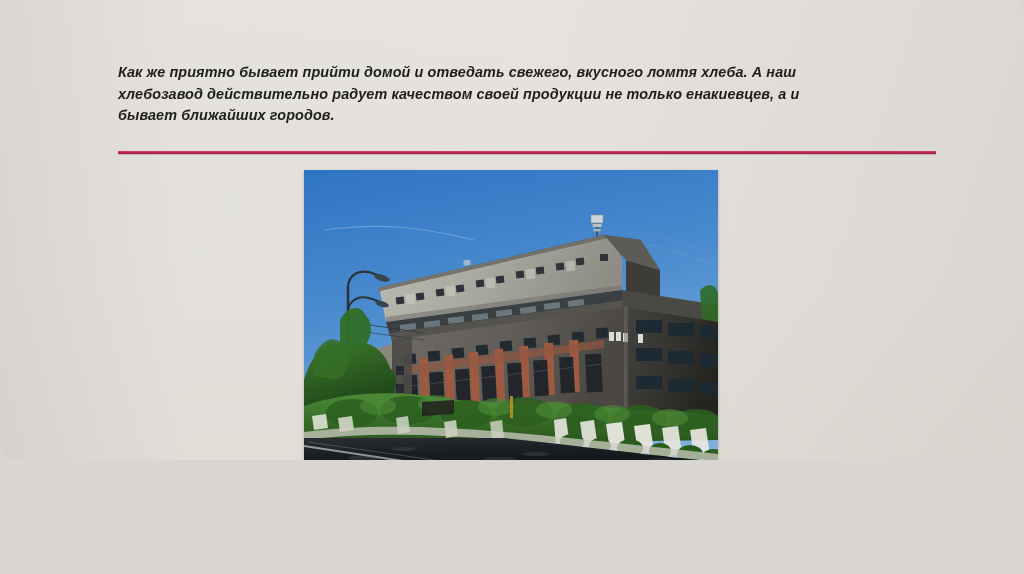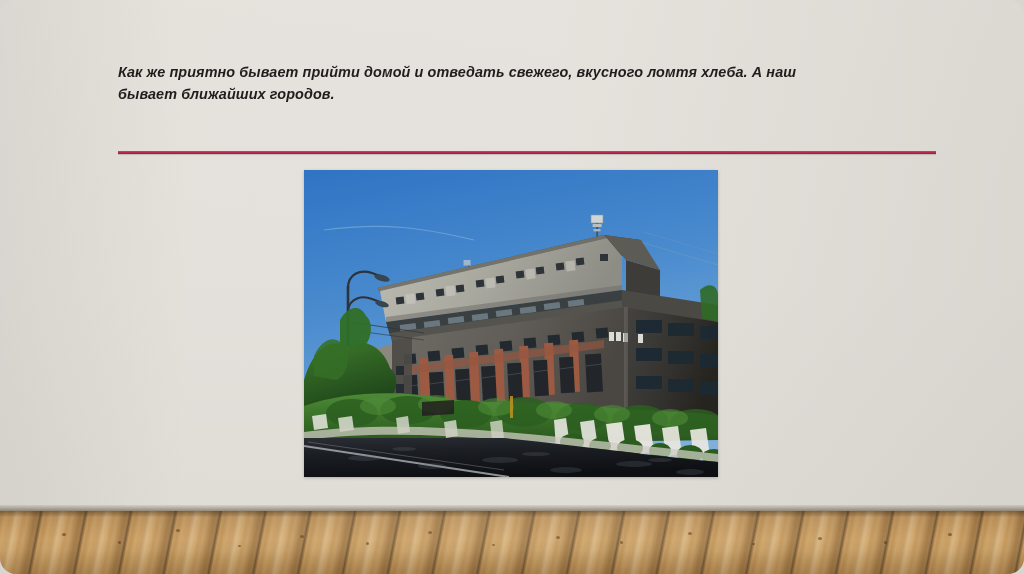--- a/index.html
+++ b/index.html
@@ -2,21 +2,21 @@
 <html><head>
 <meta charset="utf-8">
 <style>
   html,body{margin:0;padding:0;}
   body{
     width:1024px;height:574px;overflow:hidden;
     font-family:"Liberation Sans", sans-serif;
     background:#d9d6d1;
   }
   .slide{
-    position:relative;width:1024px;height:574px;overflow:hidden;
+    position:relative;width:1024px;height:460px;overflow:hidden;
     background:
       radial-gradient(ellipse 130% 110% at 50% 38%, #e3e0da 0%, #dedbd5 45%, #d4d1cb 78%, #cdcac4 100%);
     border-radius: 16px;
   }
   
   .wall{
     position:absolute;left:0;top:0;width:1024px;height:511px;
     background:
       linear-gradient(90deg, rgba(0,0,0,0.045) 0%, rgba(255,255,255,0.05) 18%, rgba(255,255,255,0.06) 55%, rgba(0,0,0,0.035) 100%),
       linear-gradient(180deg, #e4e1db 0%, #e2dfd9 55%, #dedbd4 100%);
@@ -112,20 +112,21 @@
       <span class="knot" style="left:752px;top:32px;width:3px;height:2px;"></span>
       <span class="knot" style="left:818px;top:26px;width:4px;height:3px;"></span>
       <span class="knot" style="left:884px;top:30px;width:3px;height:3px;"></span>
       <span class="knot" style="left:948px;top:22px;width:4px;height:3px;"></span>
     </div>
     <div class="floor-shade"></div>
   </div>
 
   <div class="textblock">
     <p>Как же приятно бывает прийти домой и отведать свежего, вкусного ломтя хлеба. А наш</p>
+    <p>хлебозавод действительно радует качеством своей продукции не только енакиевцев, а и</p>
     <p>бывает ближайших городов.</p>
   </div>
 
   <div class="divider"></div>
 
   <div class="photo">
     <svg viewBox="0 0 414 307" xmlns="http://www.w3.org/2000/svg">
       <defs>
         <linearGradient id="sky" x1="0" y1="0" x2="0.25" y2="1">
           <stop offset="0%" stop-color="#2f74c4"></stop>

